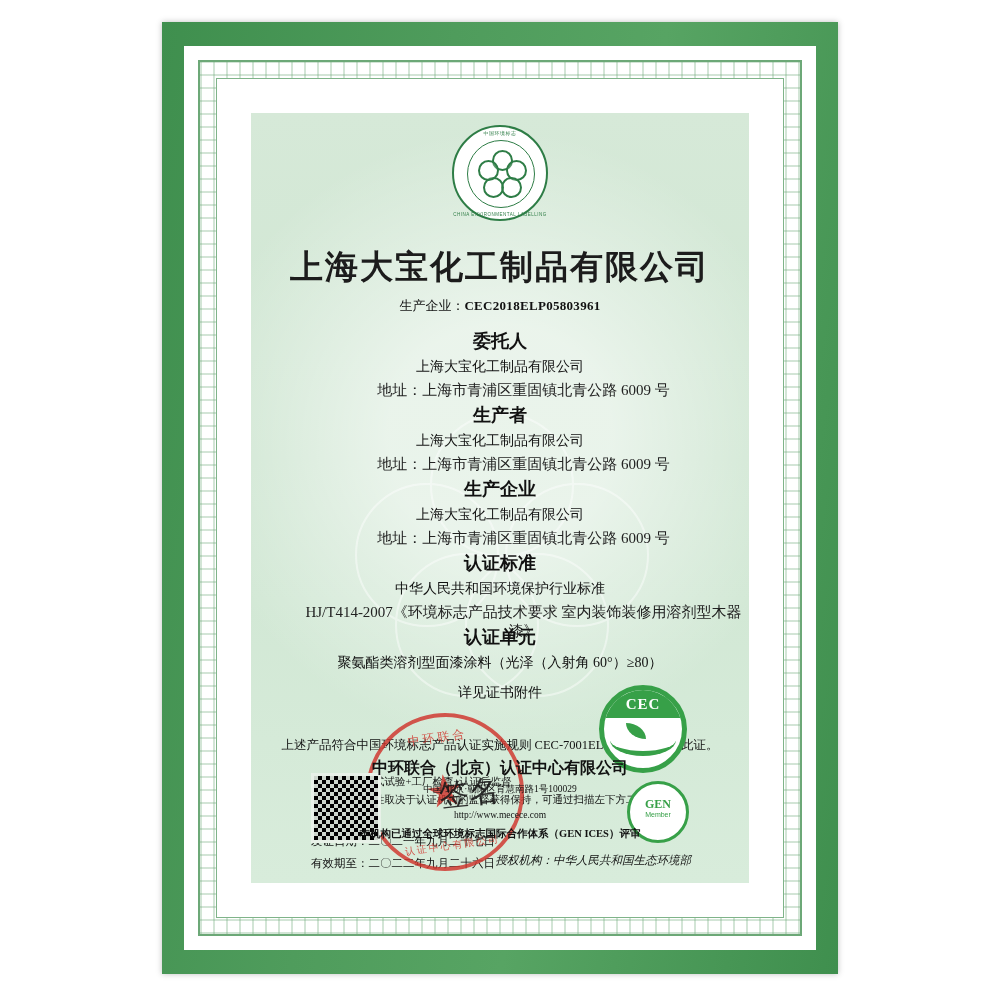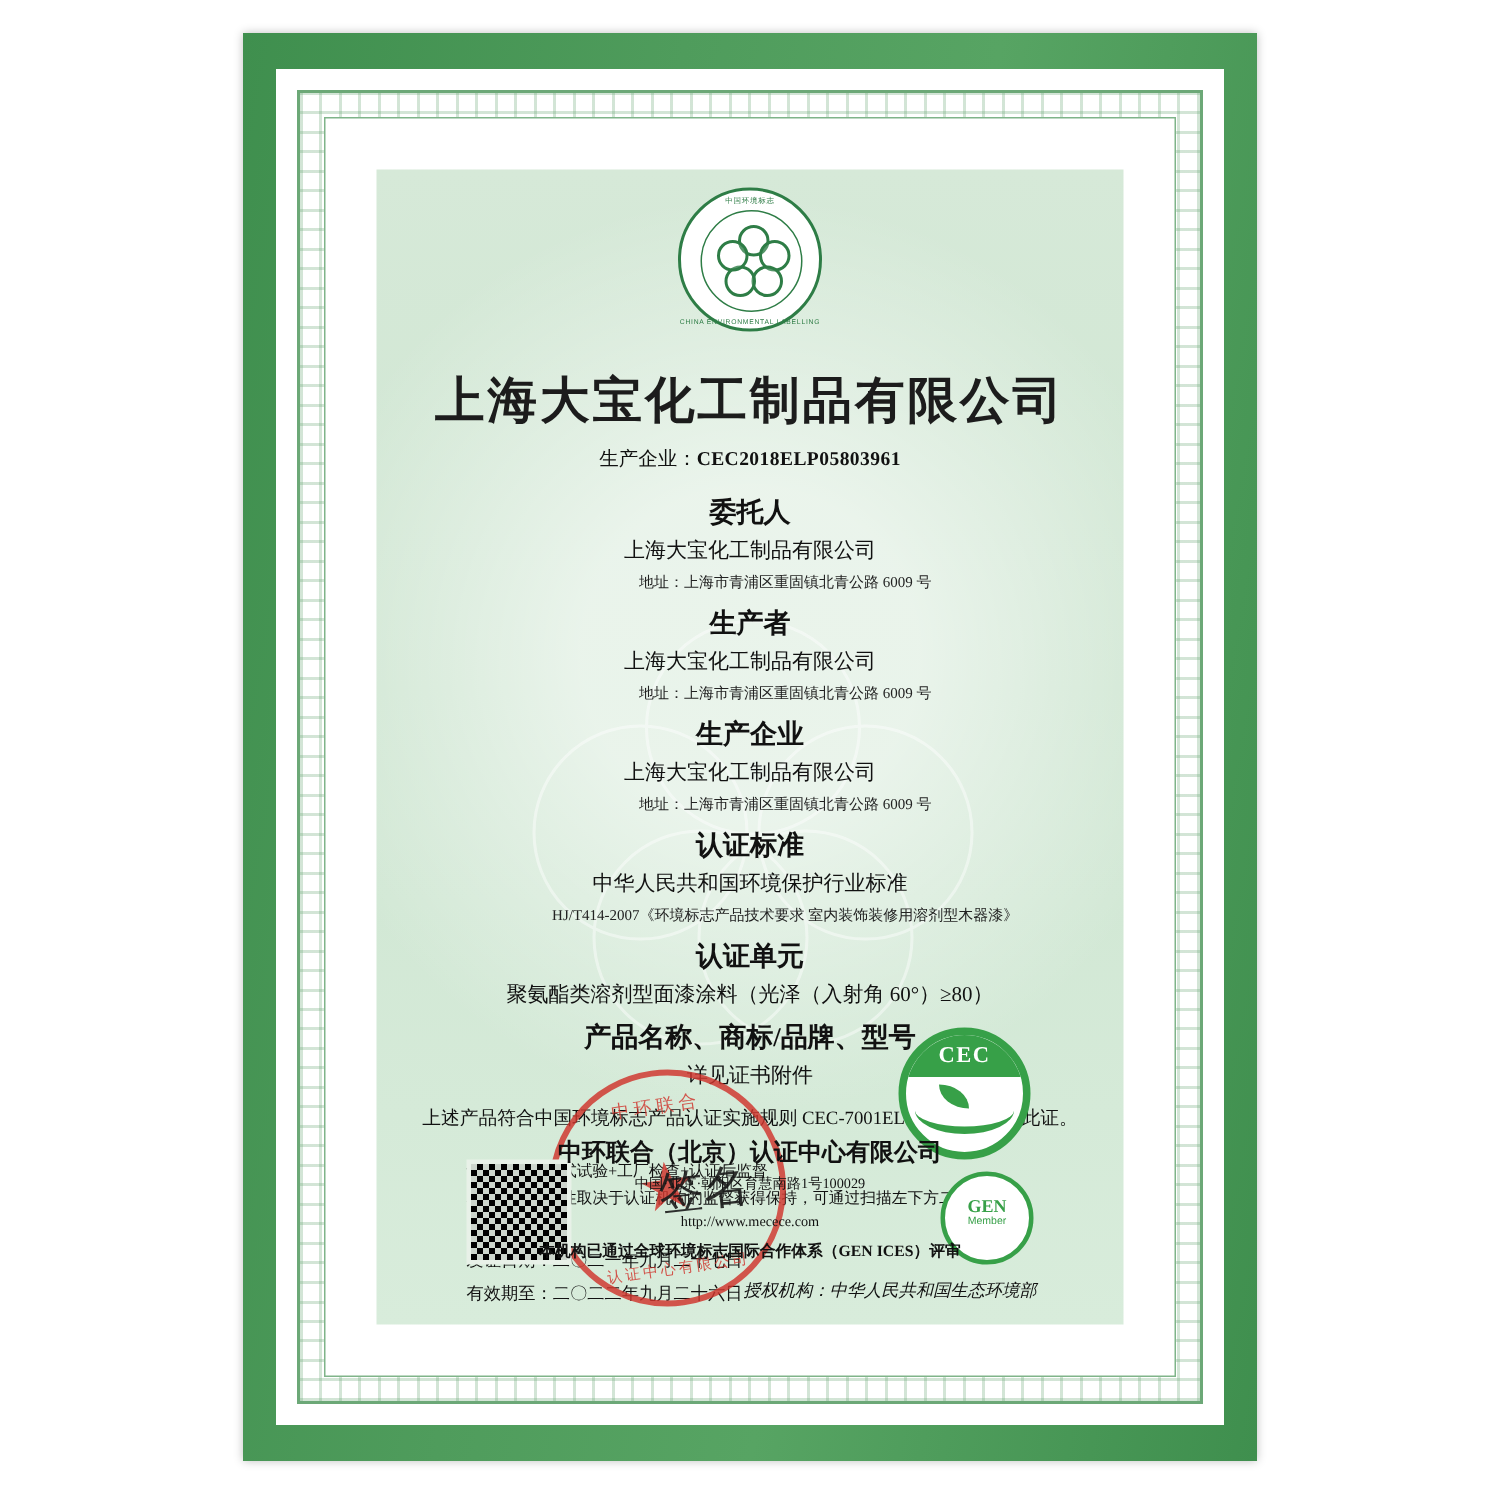--- a/index.html
+++ b/index.html
@@ -127,21 +127,21 @@
     left: 0; right: 0; top: 184px;
     text-align: center;
     font-size: 13px;
     color: #111111;
   }
   .certno .num { font-weight: bold; letter-spacing: 0.3px; }
 
   .section { position: absolute; left: 0; right: 0; text-align: center; }
   .sec-label { font-size: 18px; font-weight: bold; color: #111; }
   .sec-main  { font-size: 14px; color: #111; margin-top: 5px; }
-  .sec-sub   { font-size: 10px; color: #222; margin-top: 5px; padding-left: 47px; }
+  .sec-sub   { font-size: 15px; color: #222; margin-top: 5px; padding-left: 47px; }
 
   .statement {
     position: absolute; left: 0; right: 0;
     text-align: center; font-size: 12.5px; color: #111;
   }
   .smallnote {
     position: absolute; left: 60px; right: 60px;
     font-size: 10.5px; color: #111; line-height: 1.65;
   }
   .dateline {
@@ -323,21 +323,20 @@
               <div class="sec-main">中华人民共和国环境保护行业标准</div>
               <div class="sec-sub">HJ/T414-2007《环境标志产品技术要求 室内装饰装修用溶剂型木器漆》</div>
             </div>
 
             <div class="section" style="top:512px;">
               <div class="sec-label">认证单元</div>
               <div class="sec-main">聚氨酯类溶剂型面漆涂料（光泽（入射角 60°）≥80）</div>
             </div>
 
             <div class="section" style="top:566px;">
-              <div class="sec-label">产品名称、商标/品牌、型号</div>
               <div class="sec-main">详见证书附件</div>
             </div>
 
             <div class="statement" style="top:624px;">上述产品符合中国环境标志产品认证实施规则 CEC-7001EL 的要求，特发此证。</div>
 
             <div class="smallnote" style="top:660px;">认证模式：型式试验+工厂检查+认证后监督</div>
             <div class="smallnote" style="top:678px;">本证书的有效性取决于认证机构的监督获得保持，可通过扫描左下方二维码确认。</div>
 
             <div class="dateline" style="top:718px;">
               <div>

